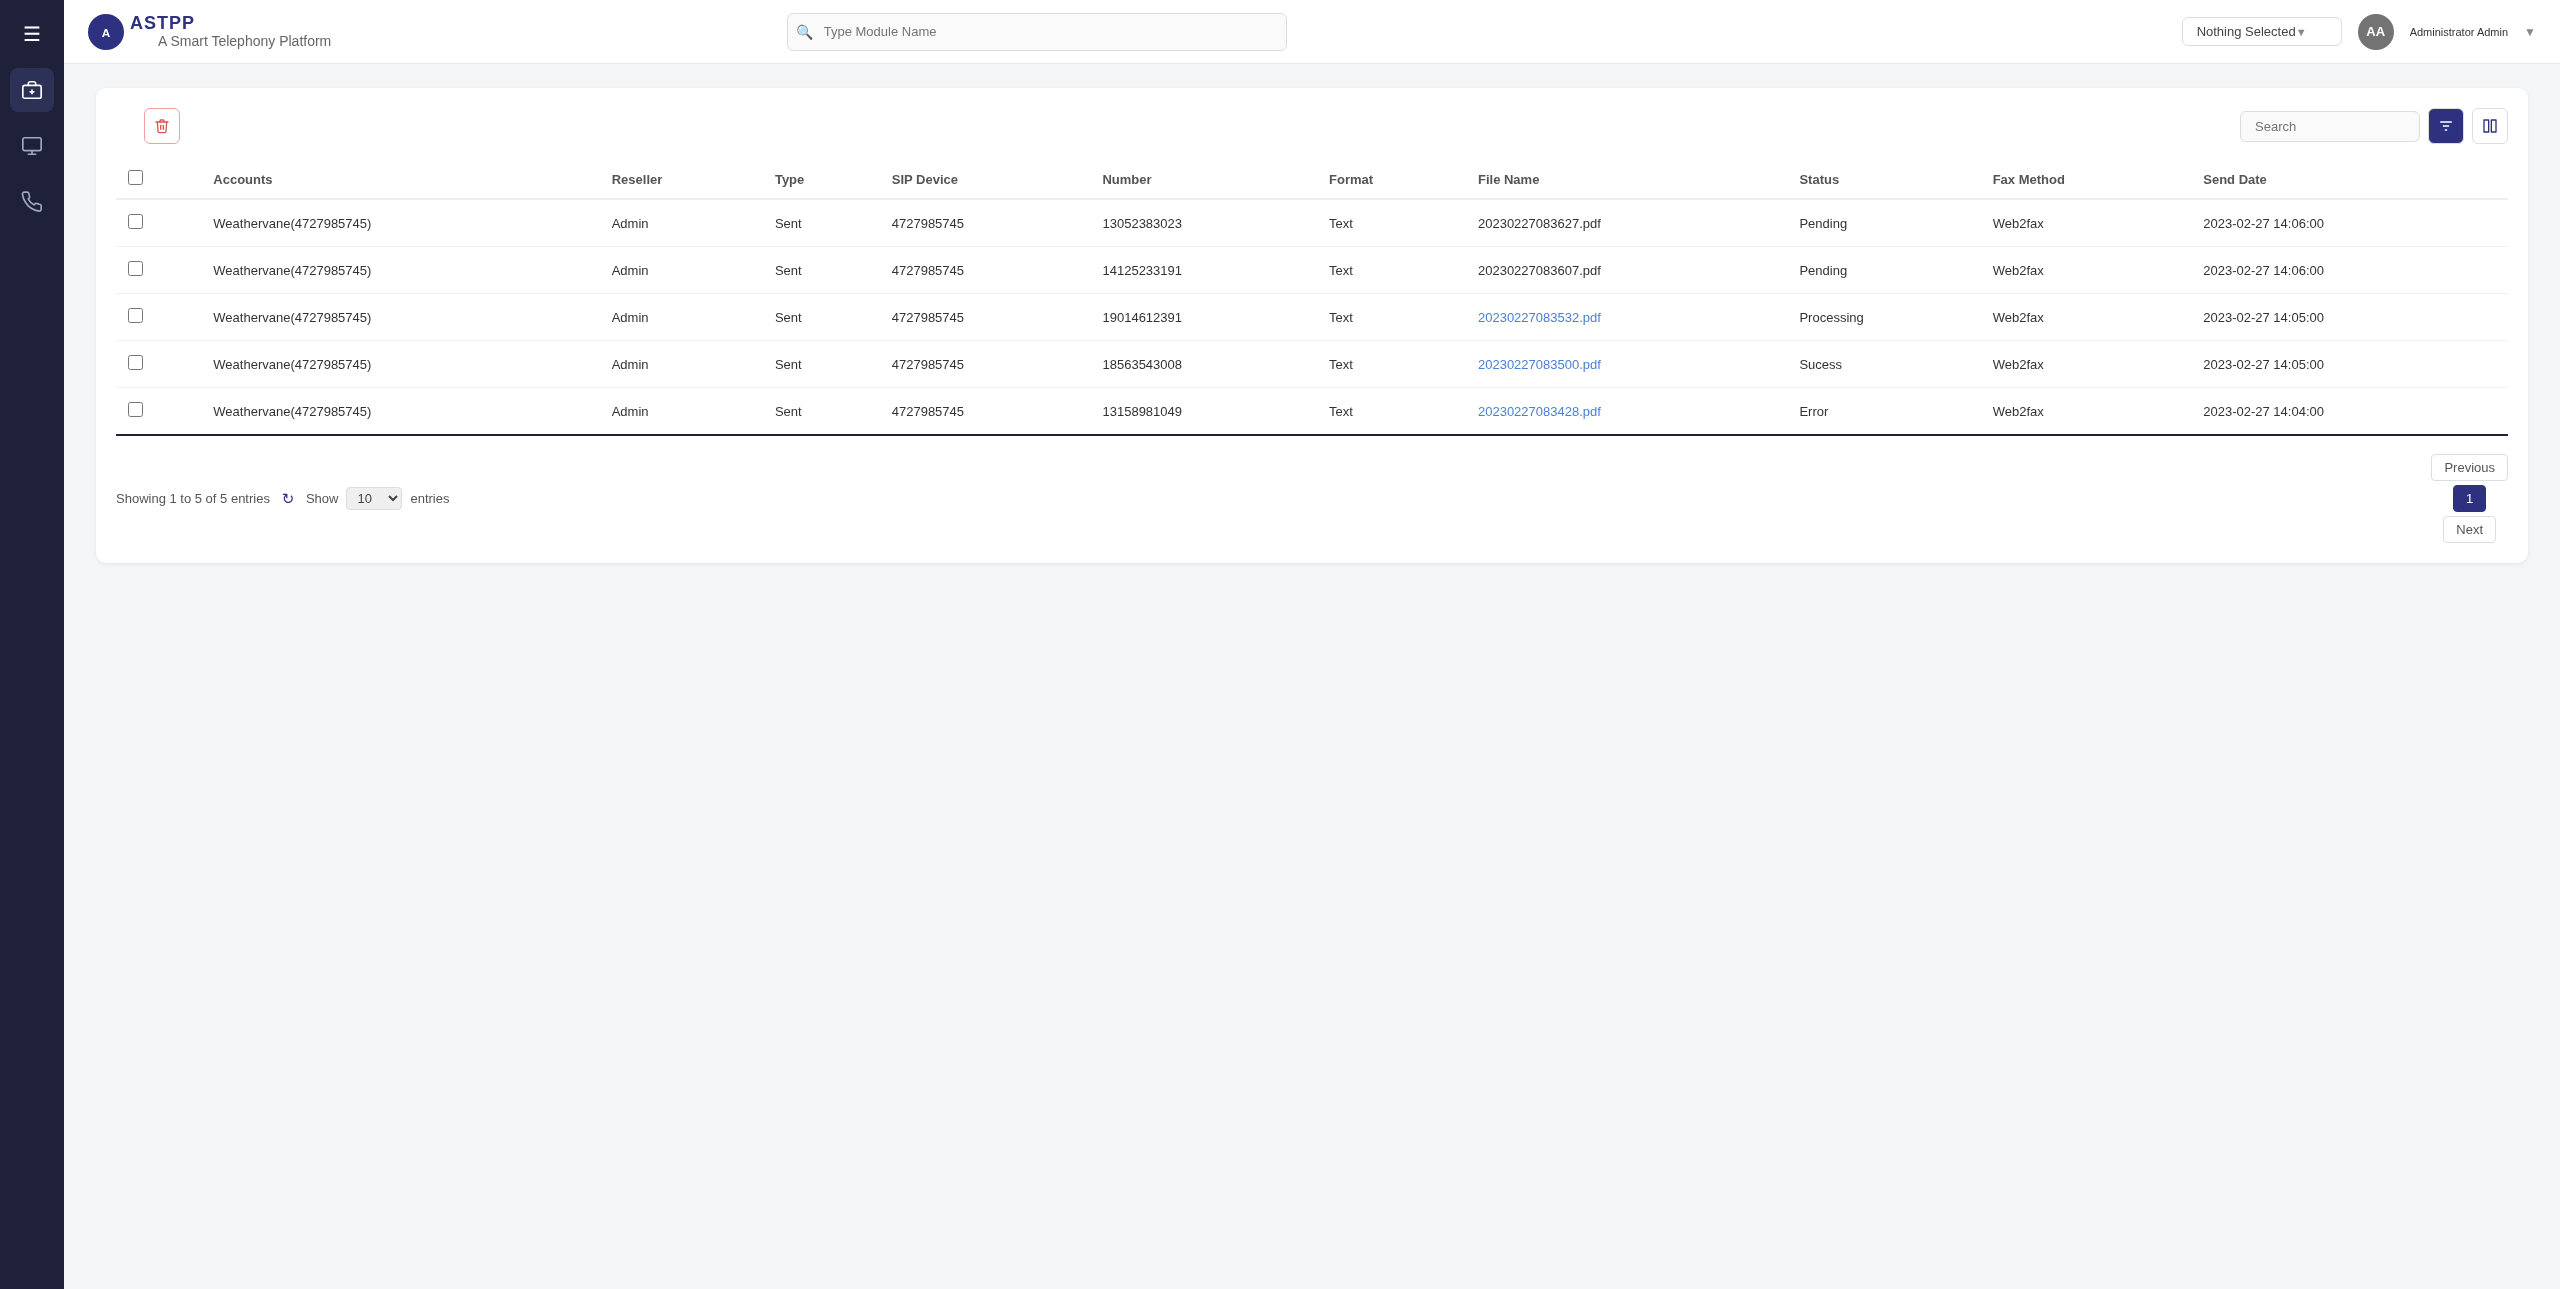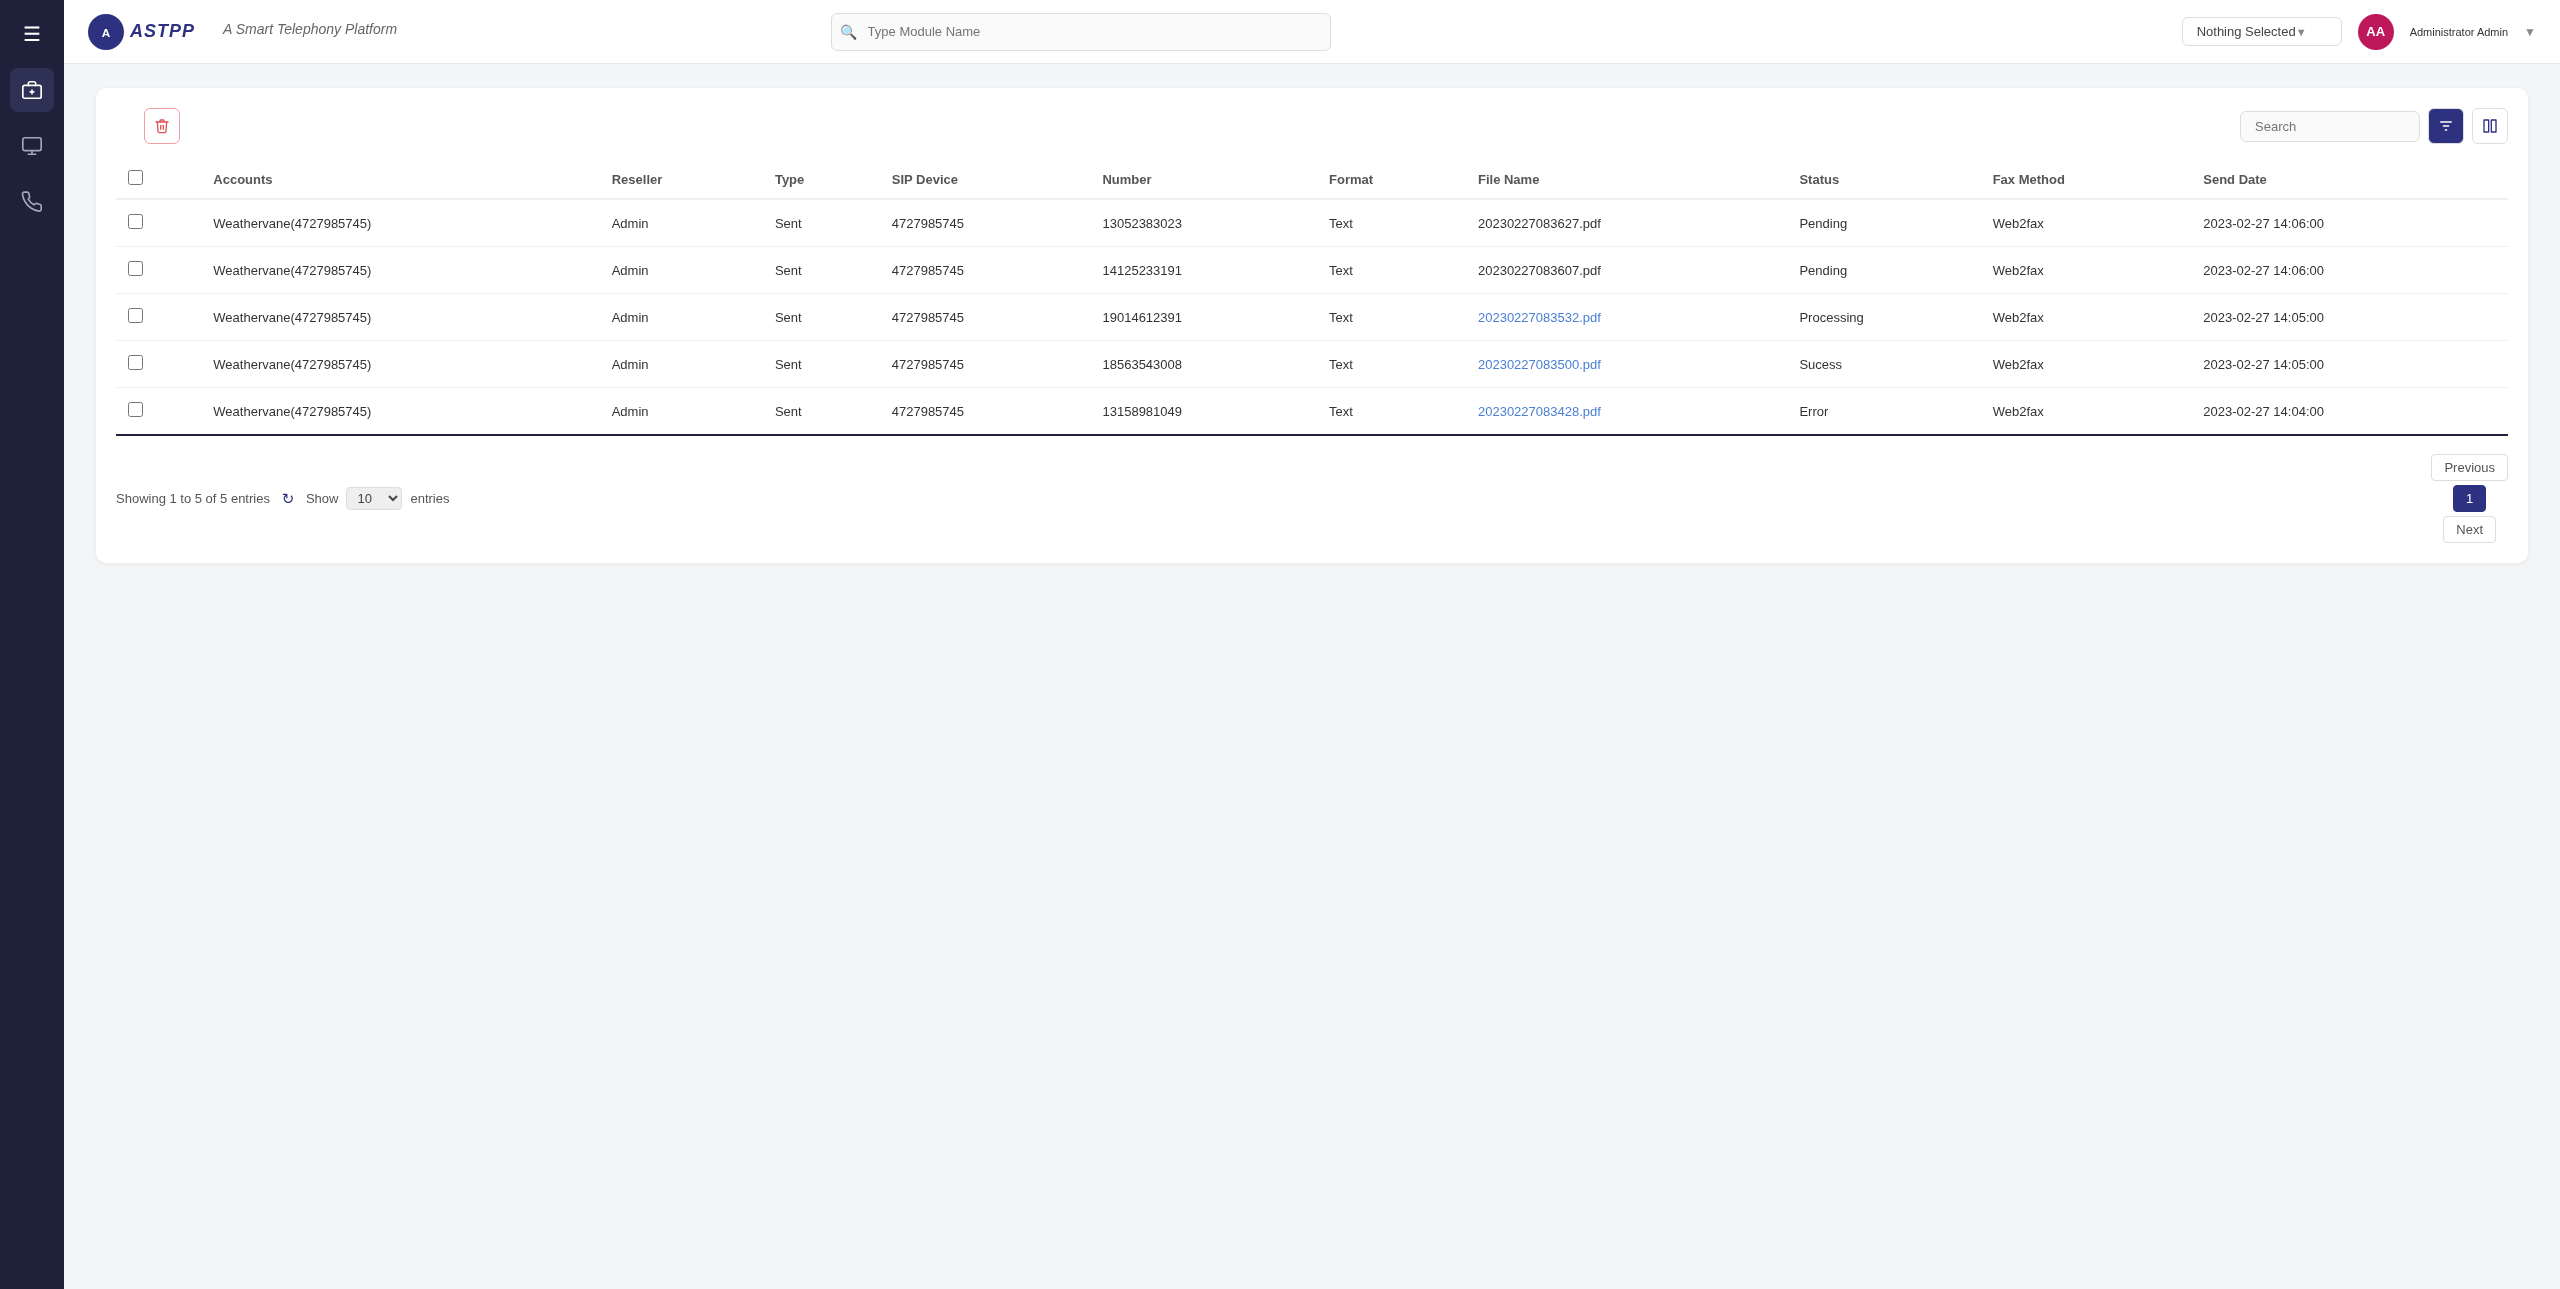--- a/index.html
+++ b/index.html
@@ -68,23 +68,22 @@
       display: flex;
       align-items: center;
       gap: 6px;
     }
     .logo-icon {
       width: 36px;
       height: 36px;
     }
     .logo-text {
       display: flex;
-      flex-direction: row;
+      flex-direction: column;
       line-height: 1.1;
-      font-style: italic;
     }
     .logo-astpp {
       font-weight: 800;
       font-size: 18px;
       color: #2d3180;
       letter-spacing: 1px;
     }
     .logo-sub {
       font-size: 14px;
       color: #666;
@@ -132,21 +131,21 @@
       color: #444;
       background: #fff;
       cursor: pointer;
       min-width: 160px;
     }
     .nothing-selected .chevron { color: #888; font-size: 11px; }
     .user-avatar {
       width: 36px;
       height: 36px;
       border-radius: 50%;
-      background: #be185d;
+      background: #737373;
       color: #fff;
       font-size: 13px;
       font-weight: 600;
       display: flex;
       align-items: center;
       justify-content: center;
     }
     .user-name {
       font-size: 11px;
       color: #333;

